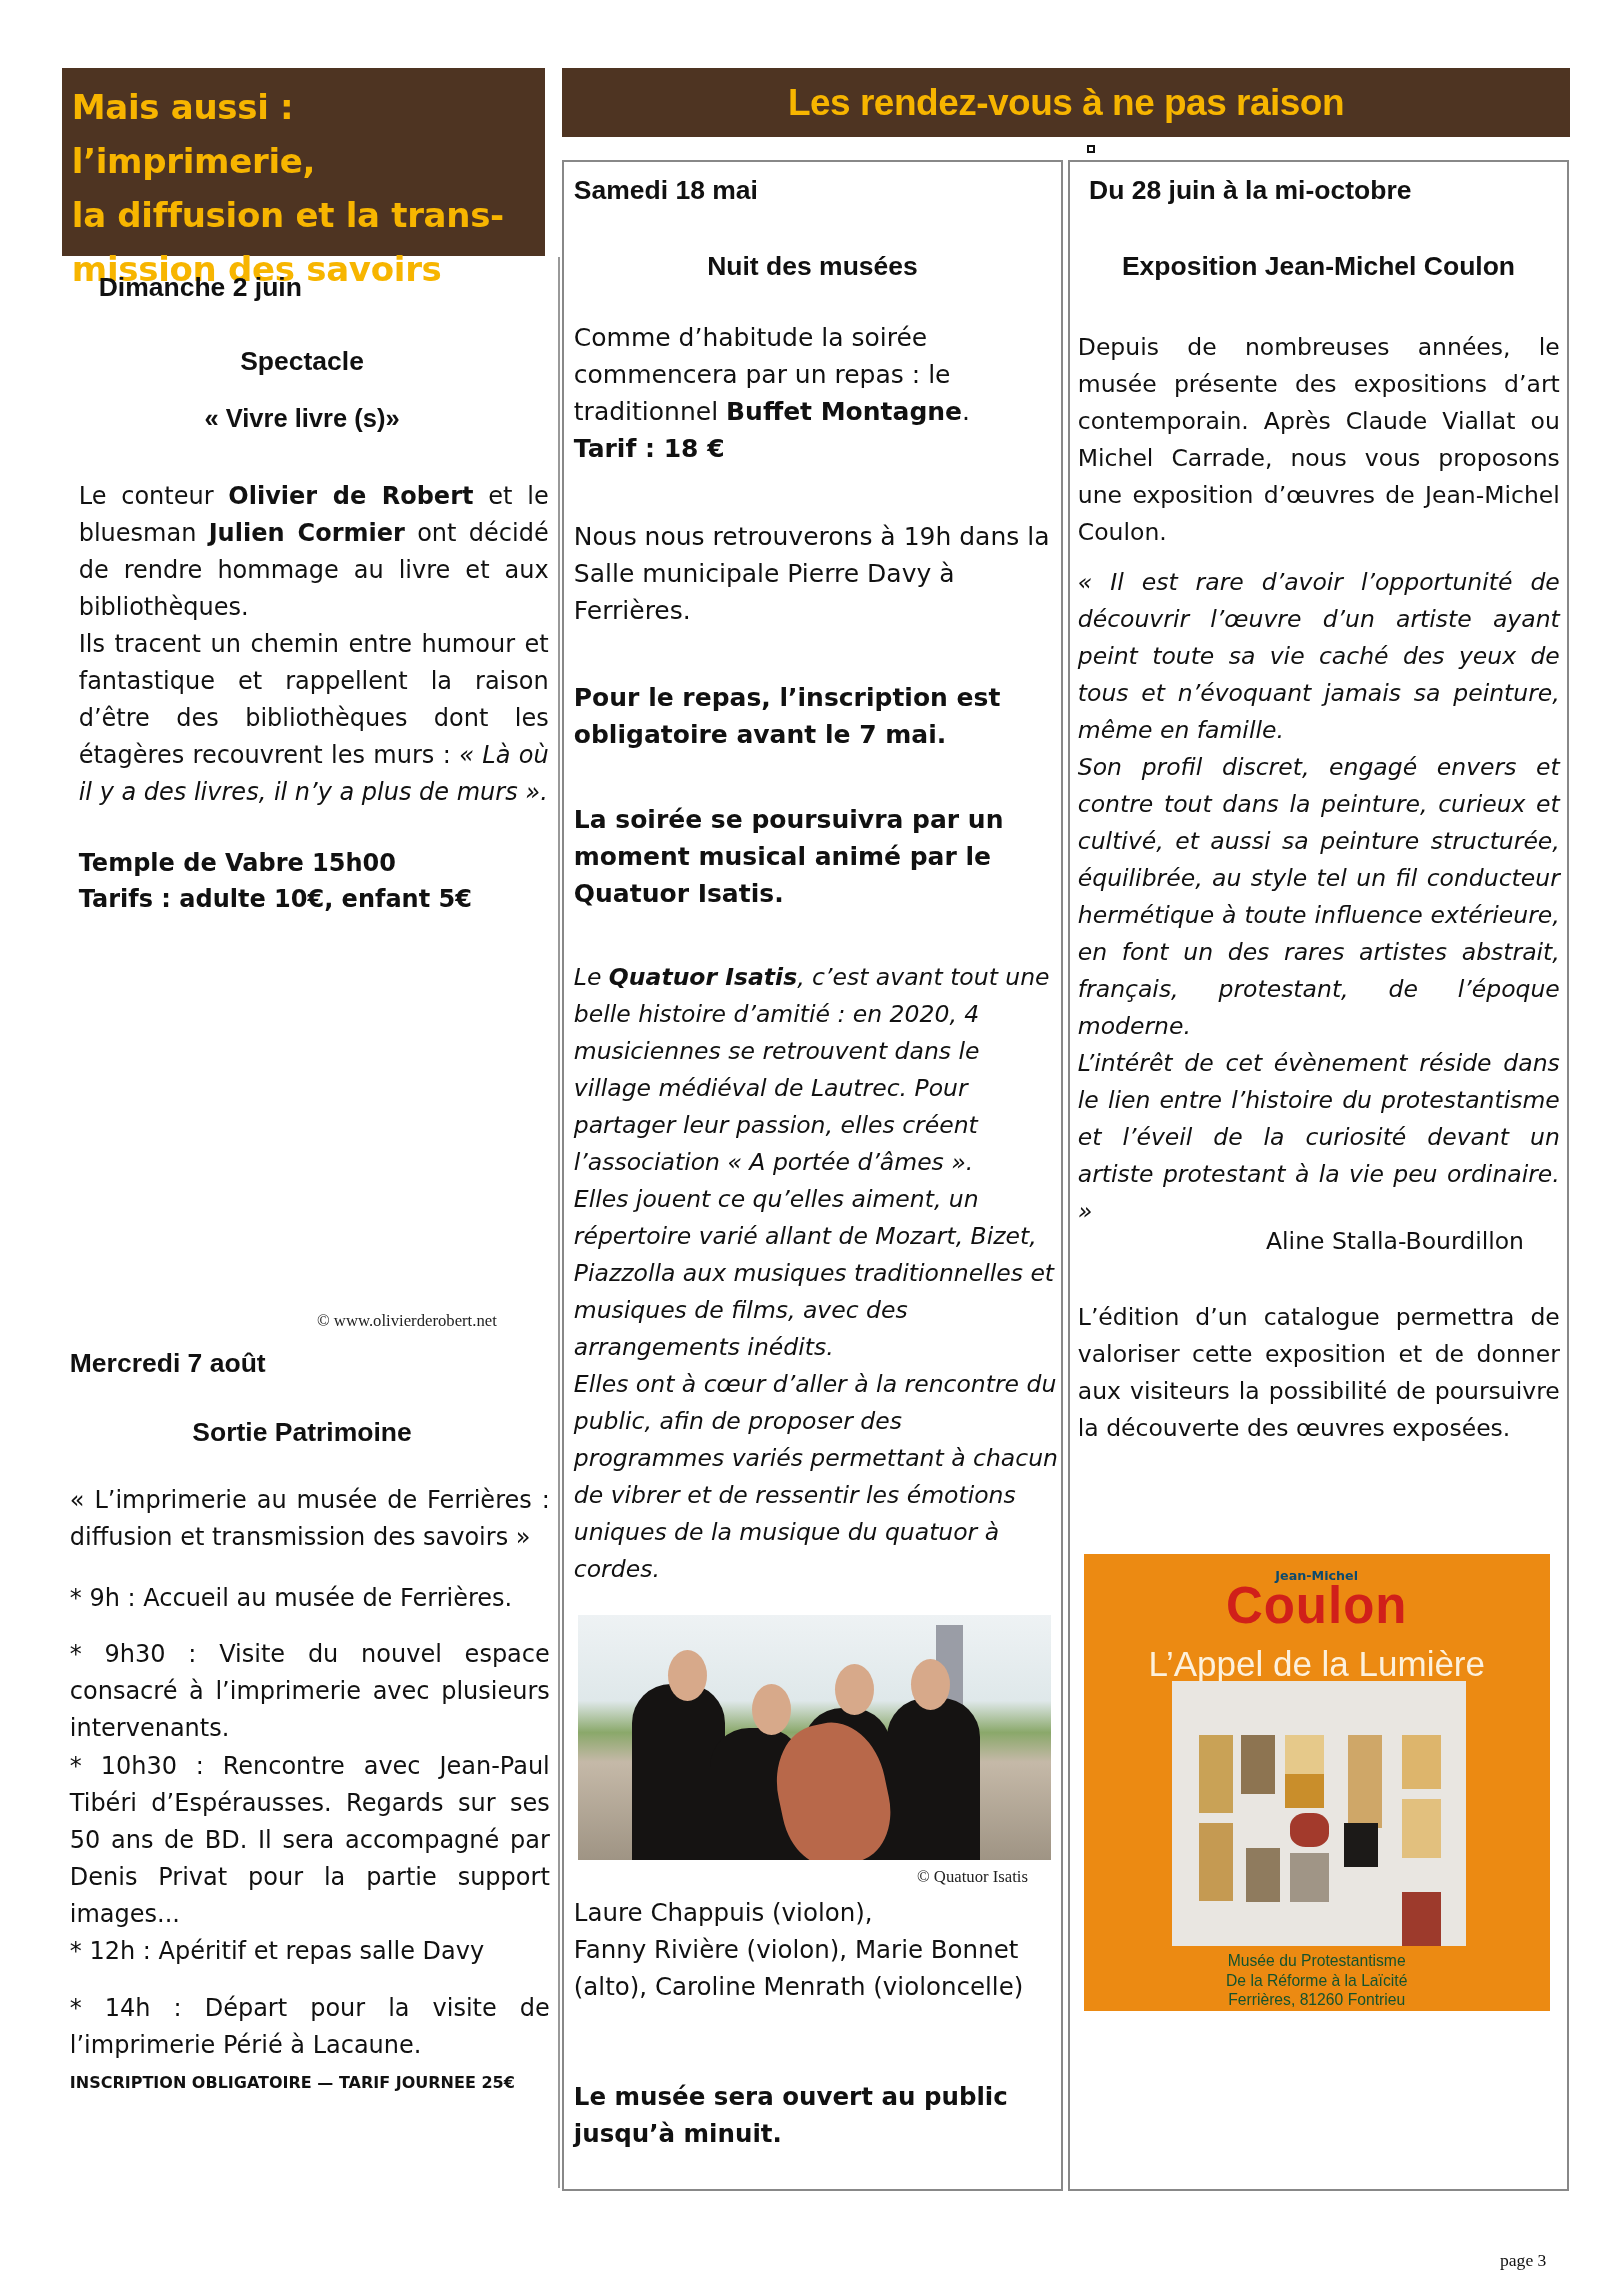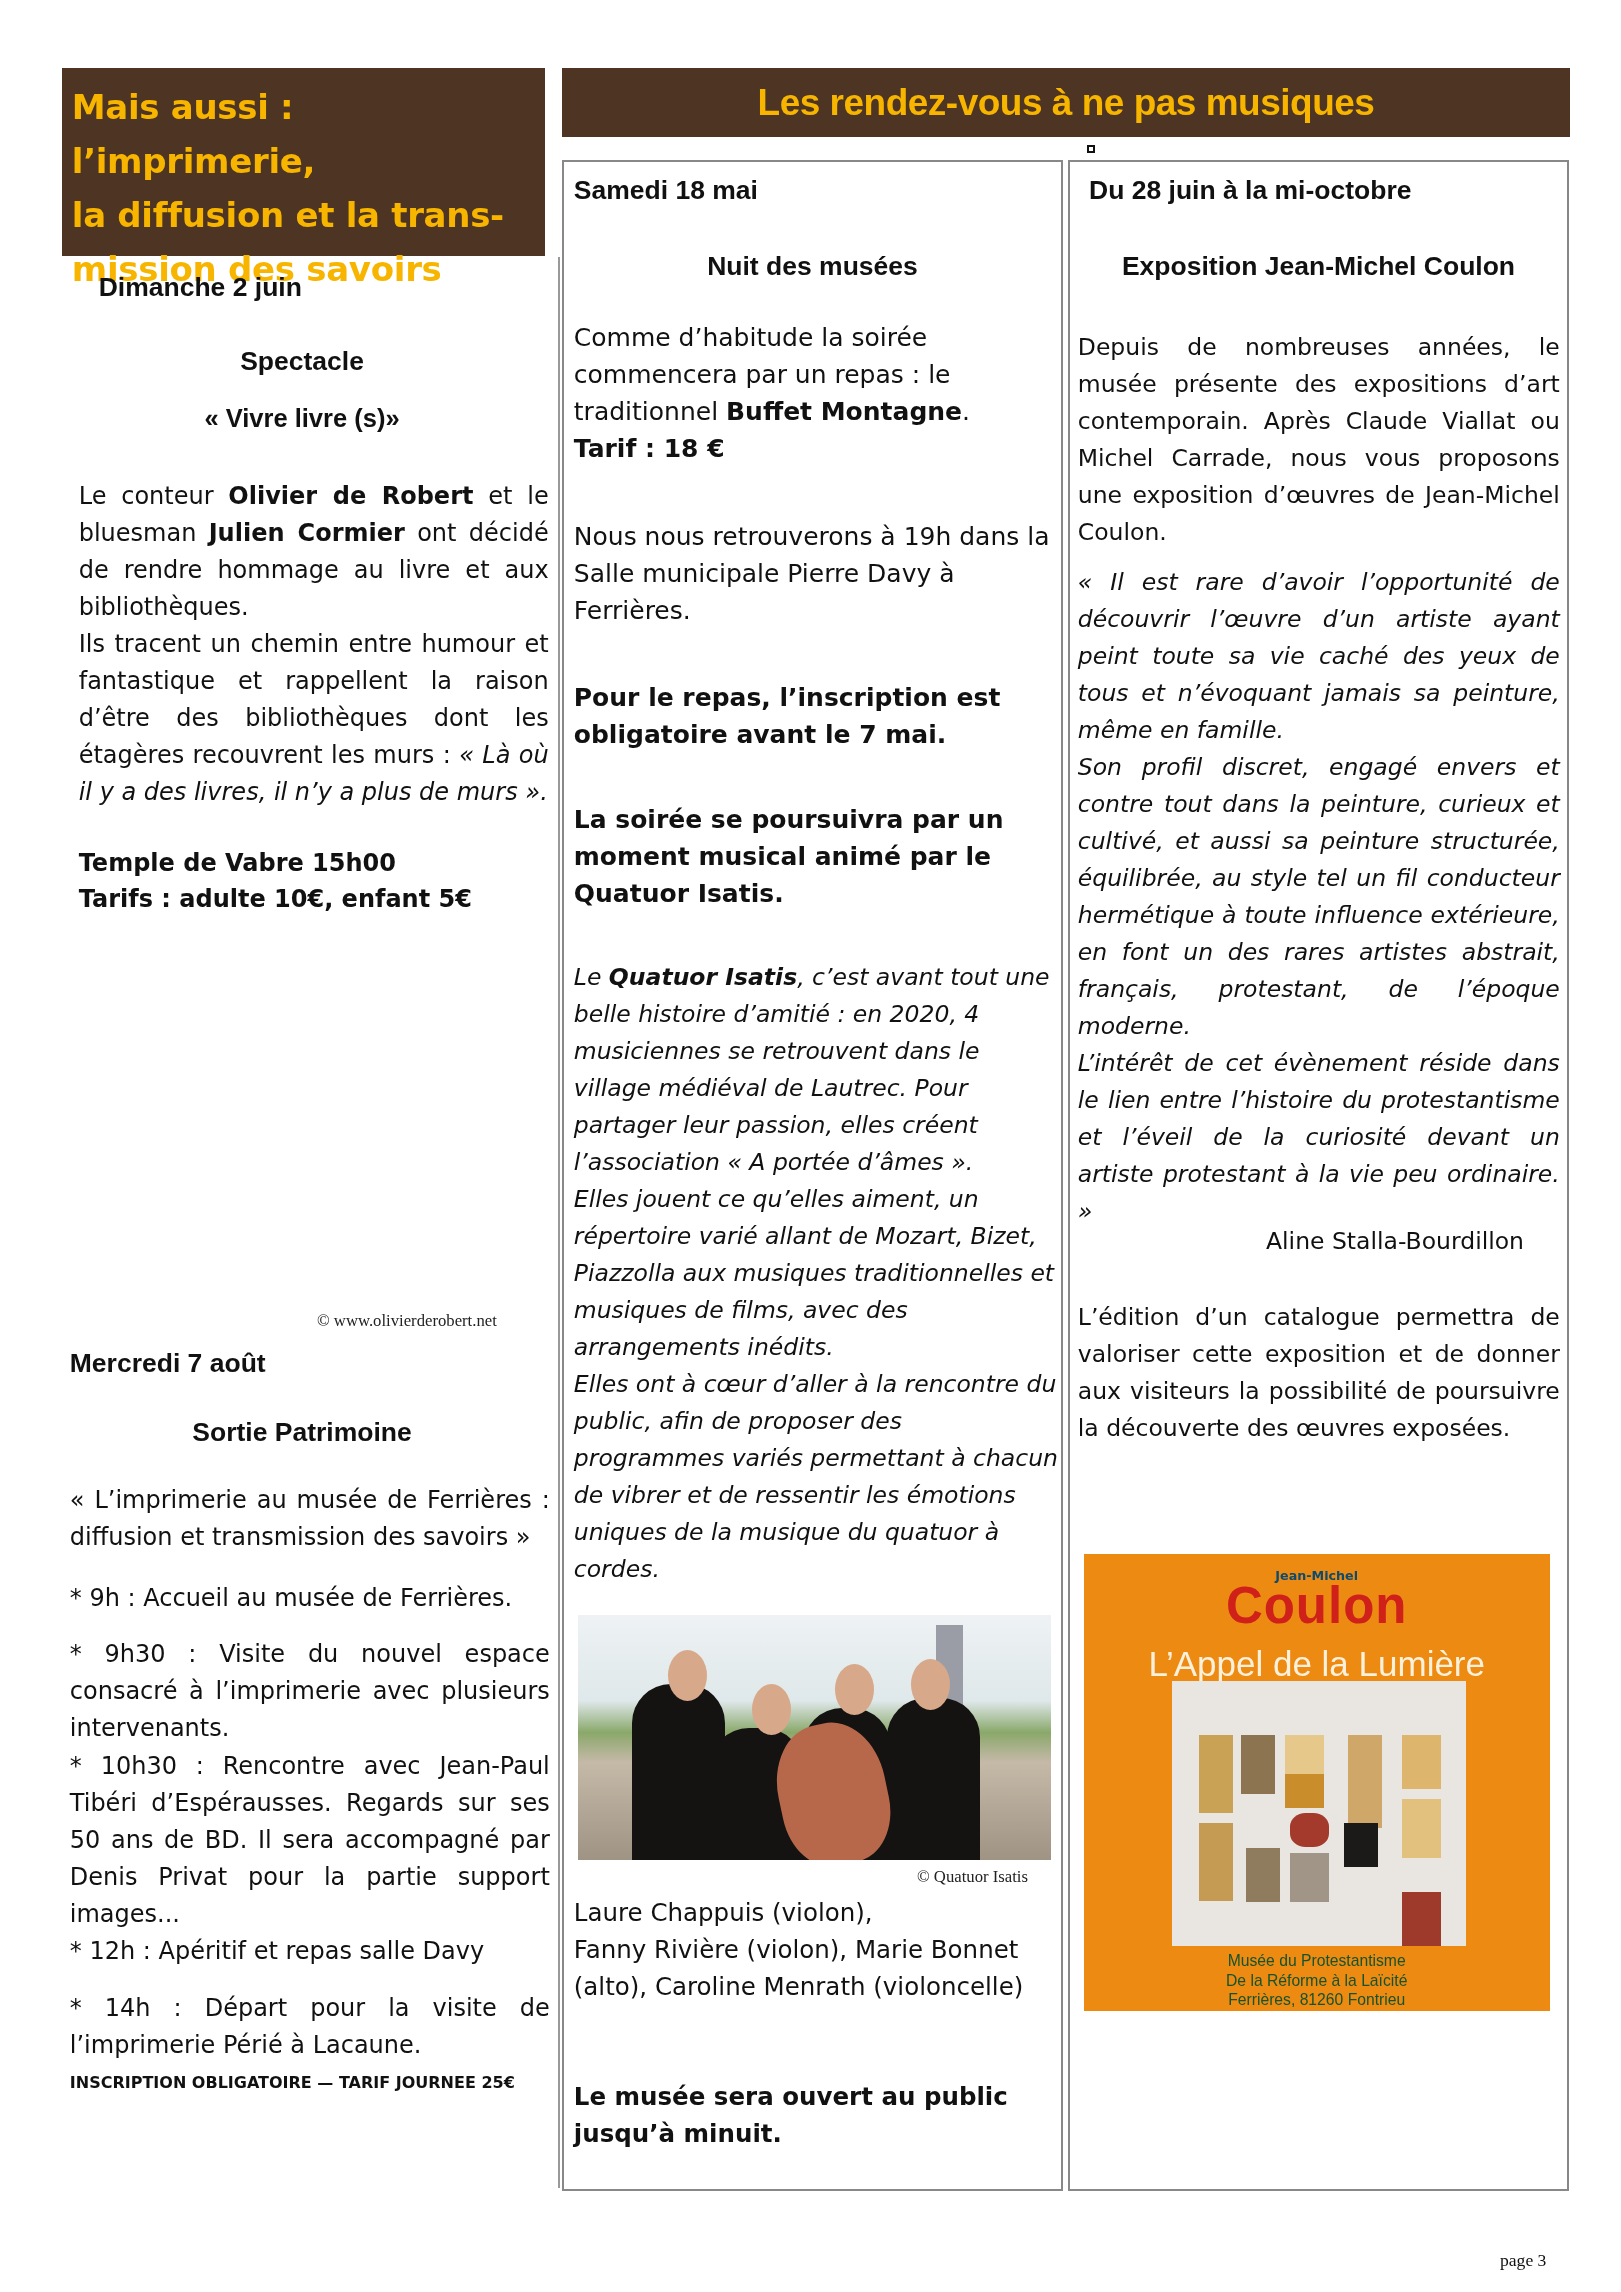--- a/index.html
+++ b/index.html
@@ -55,21 +55,21 @@
   #page-number { position: absolute; left: 1500px; top: 2250px; font-family: "Liberation Serif", serif; font-size: 17.6px; }
 </style>
 </head>
 <body>
 
 <div id="left-banner" class="banner">
   <div>Mais aussi : l’imprimerie,</div>
   <div>la diffusion et la trans-</div>
   <div>mission des savoirs</div>
 </div>
-<div id="right-banner" class="banner">Les rendez-vous à ne pas musiques</div>
+<div id="right-banner" class="banner">Les rendez-vous à ne pas raison</div>
 <div class="tiny-square"></div>
 
 <div id="col-left" class="col">
   <div class="t date" style="left:16.7px; top:11.8px;margin-left:20px;">Dimanche 2 juin</div>
   <div class="t subt" style="left:0; top:86px; width:480px;">Spectacle</div>
   <div class="t subt" style="left:0; top:143px; width:480px; font-size:25.5px;">« Vivre livre (s)»</div>
 
   <div class="t j" style="left:16.7px; top:221px; width:470px; font-size:24px;">
     <span>Le conteur </span><span class="b">Olivier de Robert</span><span> et le bluesman </span><span class="b">Julien Cormier</span><span> ont décidé de rendre hommage au  livre et aux bibliothèques.</span><br>
     <span>Ils tracent un chemin entre humour et fantastique et rappellent la raison d’être des bibliothèques dont les étagères recouvrent les murs : </span><span class="i">« Là où il y a des livres, il n’y a plus de murs ».</span>

